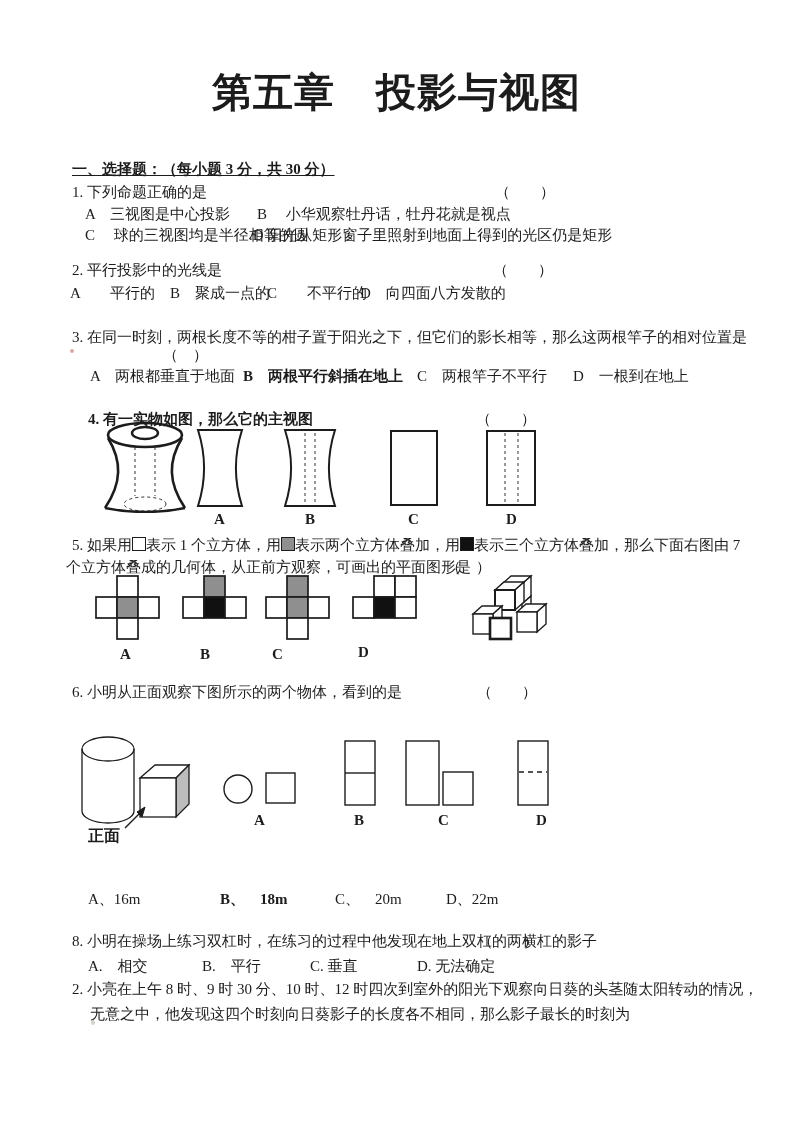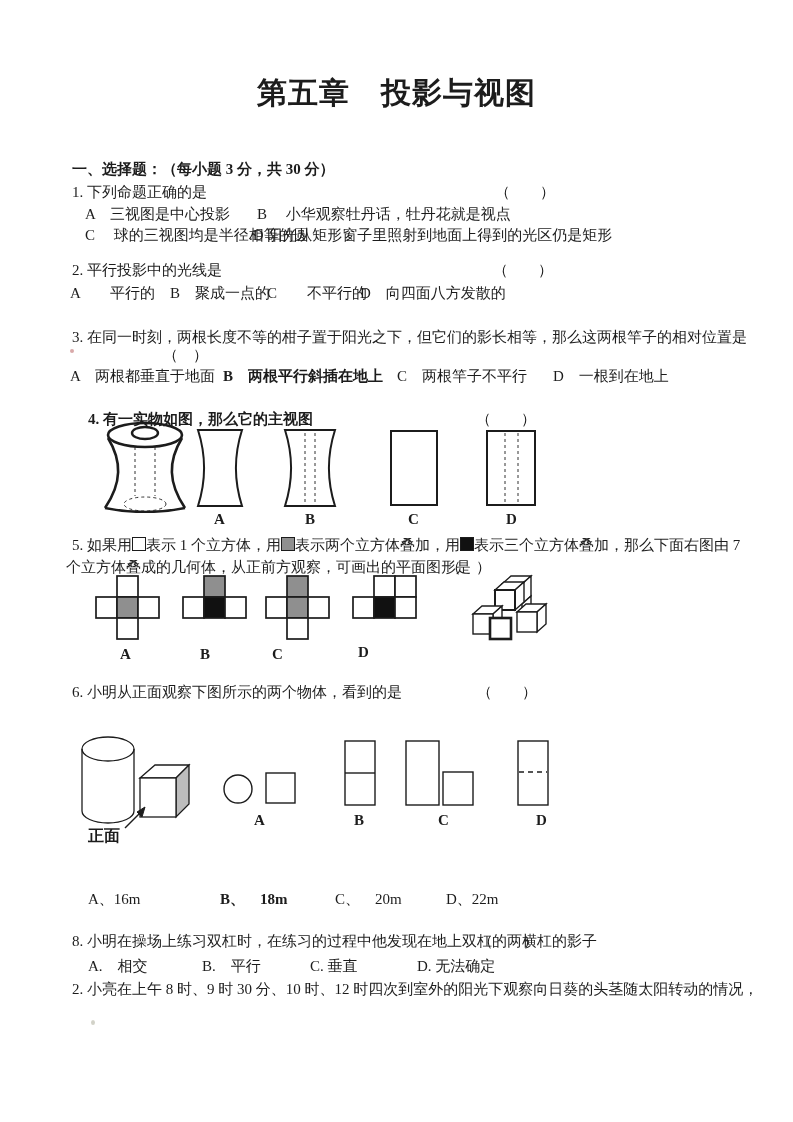--- a/index.html
+++ b/index.html
@@ -6,22 +6,22 @@
   .page{
     position:relative;
     width:793px;height:1122px;
     background:#ffffff;
     font-family:"Liberation Serif","DejaVu Serif",serif;
     color:#1c1c1c;
     font-size:15px;
     overflow:hidden;
   }
   .abs{position:absolute;white-space:nowrap;line-height:20px;}
-  .title{left:0;top:76px;width:100%;text-align:center;font-size:30px;font-weight:bold;letter-spacing:1px;line-height:34px;}
-  .bold{font-weight:bold;}
+  .title{left:0;top:76px;width:100%;text-align:center;font-size:40px;font-weight:bold;letter-spacing:1px;line-height:34px;}
+  .bold{font-weight:bold;text-decoration:underline;}
   .opt-row{display:flex;}
   .opt-row span{flex:0 0 auto;display:block;}
   .figlabel{font-weight:bold;font-size:15px;}
   svg{display:block;}
   .sq{display:inline-block;width:12px;height:12px;border:1px solid #1c1c1c;vertical-align:-1px;}
   .sq.white{background:#ffffff;}
   .sq.gray{background:#8f8f8f;}
   .sq.black{background:#111111;}
   .artifact{position:absolute;border-radius:50%;}
 </style>
@@ -51,21 +51,21 @@
     <span style="width:100px;">A　　平行的</span>
     <span style="width:97px;">B　聚成一点的</span>
     <span style="width:93px;">C　　不平行的</span>
     <span>D　向四面八方发散的</span>
   </div>
 
   <div class="abs" style="left:72px;top:327px;">3. 在同一时刻，两根长度不等的柑子置于阳光之下，但它们的影长相等，那么这两根竿子的相对位置是</div>
   <div class="artifact" style="left:70px;top:349px;width:4px;height:4px;background:#d9a9a9;"></div>
   <div class="abs" style="left:163px;top:345px;">（　）</div>
   <div class="abs opt-row" style="left:70px;top:366px;">
-    <span style="width:153px;">A　两根都垂直于地面</span>
+    <span style="width:153px;margin-left:20px;">A　两根都垂直于地面</span>
     <span style="width:174px;font-weight:bold;">B　两根平行斜插在地上</span>
     <span style="width:156px;">C　两根竿子不平行</span>
     <span>D　一根到在地上</span>
   </div>
 
   <div class="abs" style="left:88px;top:409px;font-weight:bold;">4. 有一实物如图，那么它的主视图</div>
   <div class="abs" style="left:476px;top:409px;">（　　）</div>
 
   <div class="abs" style="left:100px;top:421px;">
     <svg width="90" height="92" viewBox="0 0 90 92" fill="none" stroke="#1c1c1c">
@@ -236,16 +236,17 @@
   <div class="abs" style="left:72px;top:931px;">8. 小明在操场上练习双杠时，在练习的过程中他发现在地上双杠的两横杠的影子</div>
   <div class="abs" style="left:478px;top:931px;">（　　）</div>
   <div class="abs opt-row" style="left:88px;top:956px;">
     <span style="width:114px;">A.　相交</span>
     <span style="width:108px;">B.　平行</span>
     <span style="width:107px;">C. 垂直</span>
     <span>D. 无法确定</span>
   </div>
 
   <div class="abs" style="left:72px;top:979px;">2. 小亮在上午 8 时、9 时 30 分、10 时、12 时四次到室外的阳光下观察向日葵的头茎随太阳转动的情况，</div>
+  <div class="abs" style="left:90px;top:1004px;">无意之中，他发现这四个时刻向日葵影子的长度各不相同，那么影子最长的时刻为</div>
 
   <div class="artifact" style="left:91px;top:1020px;width:4px;height:5px;background:#d2d2c8;"></div>
 
 </div>
 
 </body></html>

